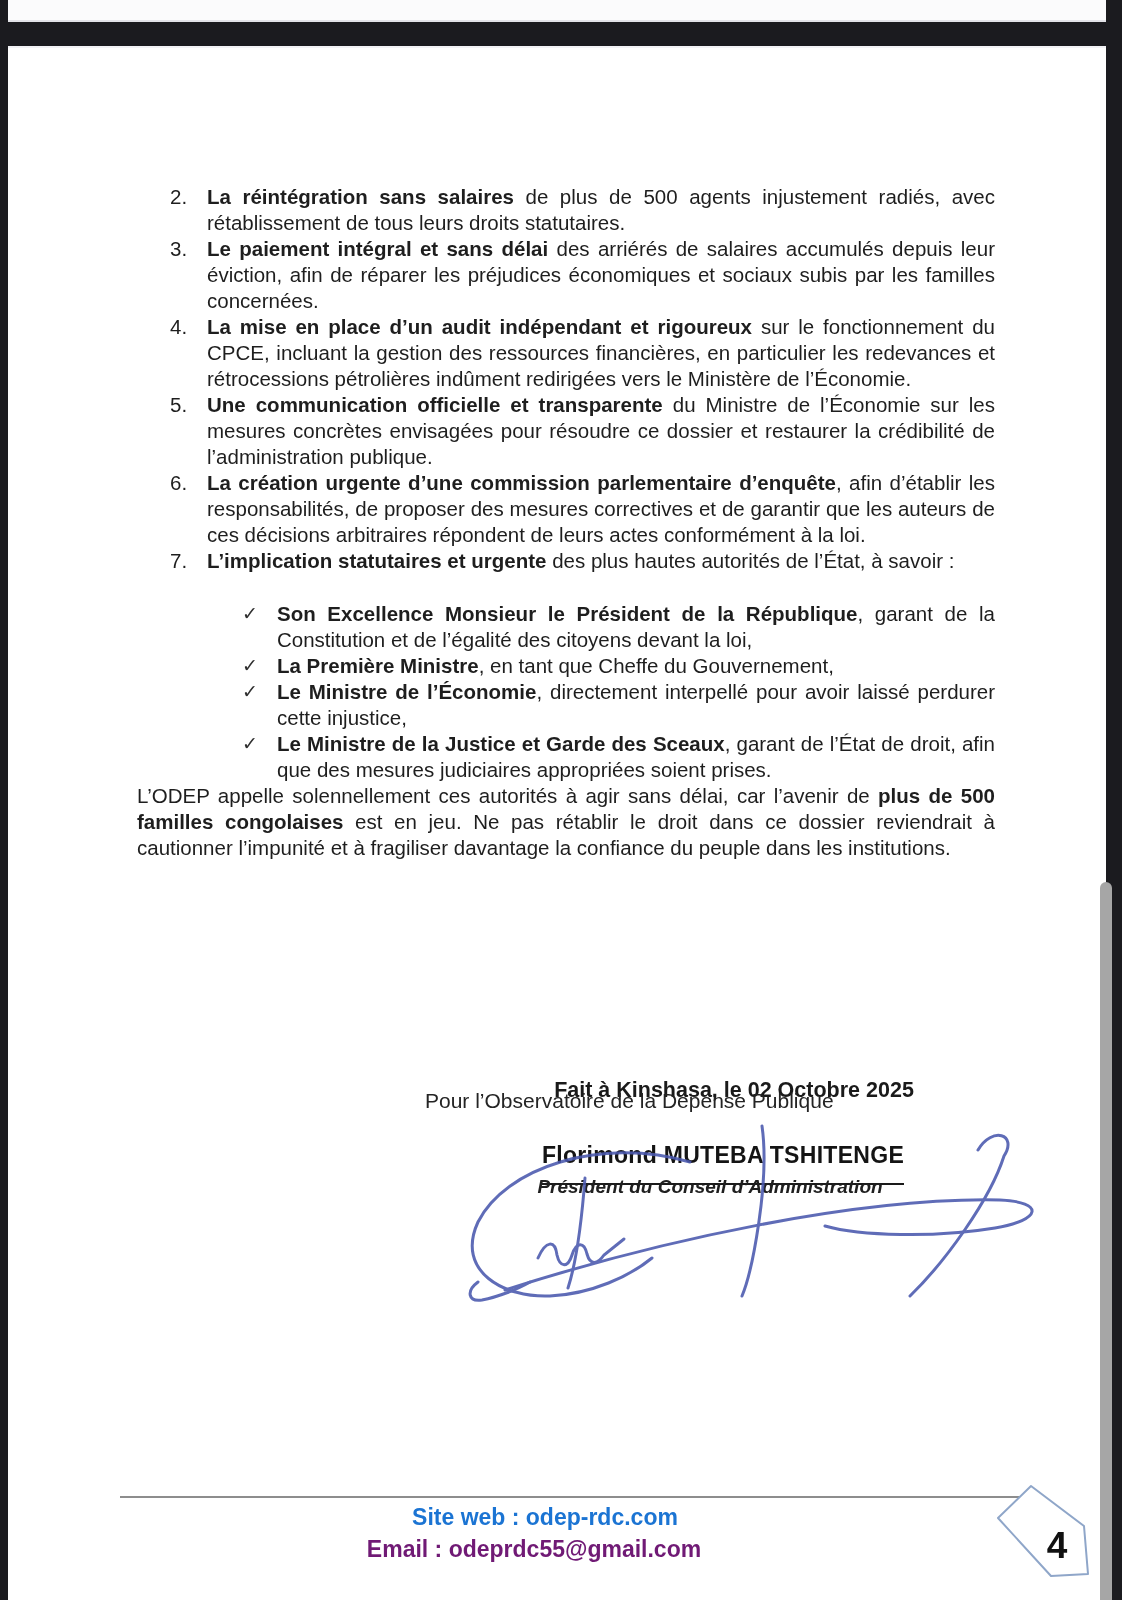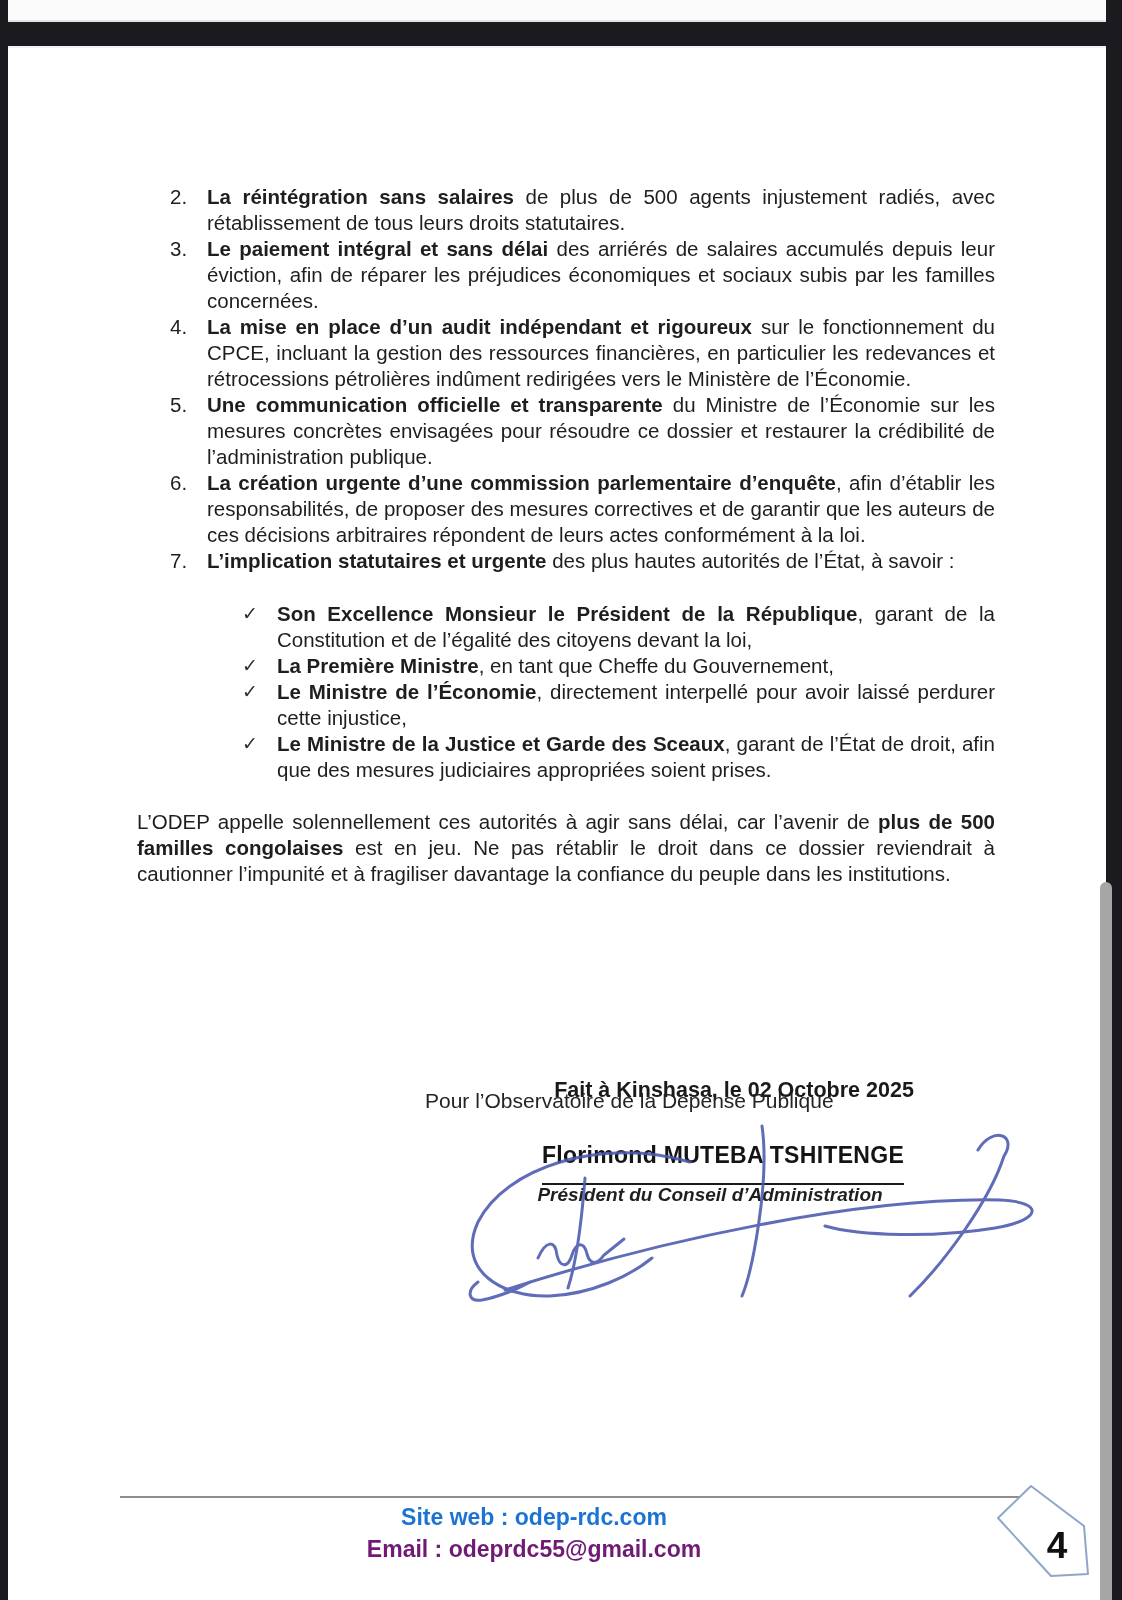--- a/index.html
+++ b/index.html
@@ -22,36 +22,36 @@
   .content{
     position:absolute;left:137px;top:184px;width:858px;
     font-size:20.5px;line-height:26px;text-align:justify;color:#1e1e1e;
   }
   .li{position:relative;padding-left:70px;}
   .li .num{position:absolute;left:33px;top:0;}
   b{font-weight:bold;}
   .checklist{margin-top:27px;}
   .check-item{position:relative;padding-left:140px;}
   .check-item .chk{position:absolute;left:105px;top:0;font-size:19px;color:#2f2f2f;}
-  .closing{margin-top:26px;}
+  .closing{}
   
   .sig-date{position:absolute;left:449px;top:1040px;width:570px;text-align:center;
     font-weight:bold;font-size:21.5px;color:#1a1a1a;margin-top:38px;}
   .sig-org{position:absolute;left:425px;top:1089px;width:570px;text-align:left;
     font-size:21px;color:#242424;}
   .sig-name{position:absolute;left:438px;top:1142px;width:570px;text-align:center;
     font-weight:bold;font-size:23px;color:#141414;letter-spacing:.3px;z-index:2;}
   .sig-name span{display:inline-block;border-bottom:2.5px solid #1a1a1a;padding-bottom:14px;}
   .sig-title{position:absolute;left:425px;top:1176px;width:570px;text-align:center;
-    font-weight:bold;font-style:italic;font-size:19px;color:#1f1f1f;z-index:2;margin-top:8px;}
+    font-weight:bold;font-style:italic;font-size:19px;color:#1f1f1f;z-index:2;}
   .sig-svg{position:absolute;left:430px;top:1112px;z-index:3;}
   
   .footer-rule{position:absolute;left:120px;top:1496px;width:916px;height:0;
     border-top:2px solid #8d8d8d;z-index:1;}
-  .footer-site{position:absolute;left:0;top:1504px;width:1068px;text-align:center;
+  .footer-site{position:absolute;left:11px;top:1504px;width:1068px;text-align:center;
     color:#1b74d3;font-weight:bold;font-size:23px;z-index:1;}
   .footer-email{position:absolute;left:0;top:1536px;width:1068px;text-align:center;
     color:#701a75;font-weight:bold;font-size:23px;z-index:1;}
   .badge{position:absolute;left:994px;top:1481px;z-index:4;}
 </style>
 </head>
 <body>
 
 <div class="prev-sliver"></div>
 <div class="gap-bar"></div>

